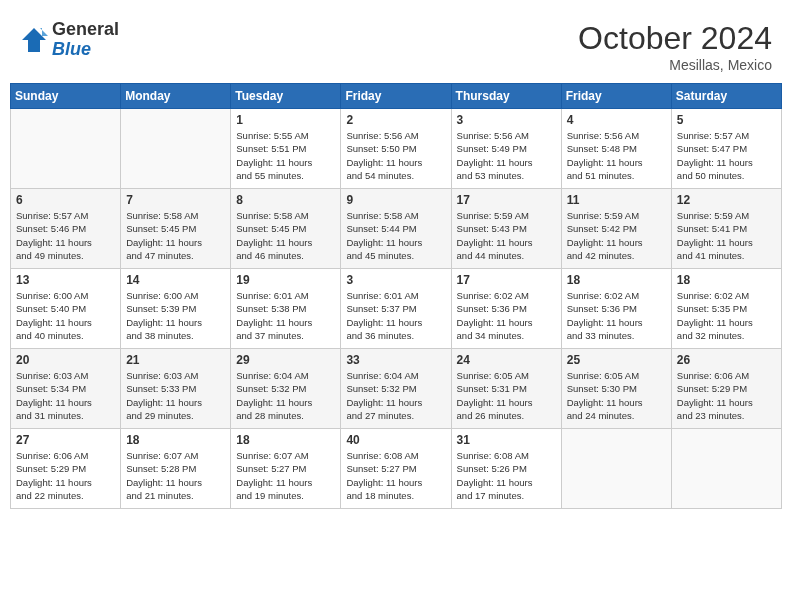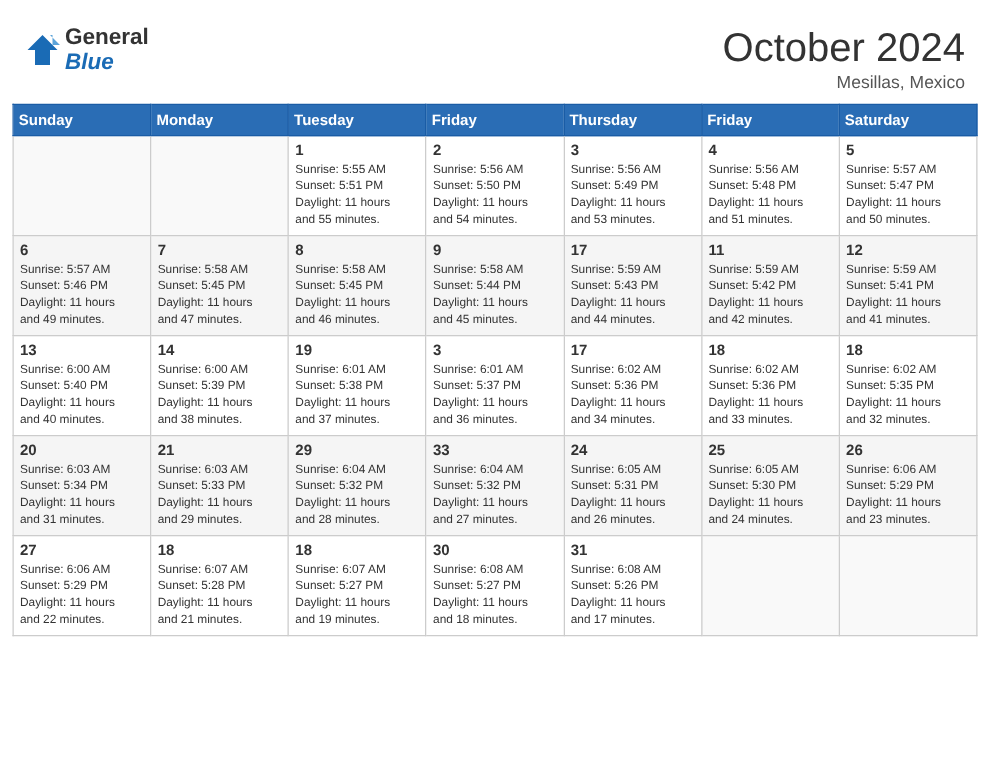--- a/index.html
+++ b/index.html
@@ -329,21 +329,21 @@
 and 21 minutes.</div>
         </td>
         <td>
           <span class="day-num">18</span>
           <div class="day-info" style="white-space: pre-line;">Sunrise: 6:07 AM
 Sunset: 5:27 PM
 Daylight: 11 hours
 and 19 minutes.</div>
         </td>
         <td>
-          <span class="day-num">30</span>
+          <span class="day-num">40</span>
           <div class="day-info" style="white-space: pre-line;">Sunrise: 6:08 AM
 Sunset: 5:27 PM
 Daylight: 11 hours
 and 18 minutes.</div>
         </td>
         <td>
           <span class="day-num">31</span>
           <div class="day-info" style="white-space: pre-line;">Sunrise: 6:08 AM
 Sunset: 5:26 PM
 Daylight: 11 hours

